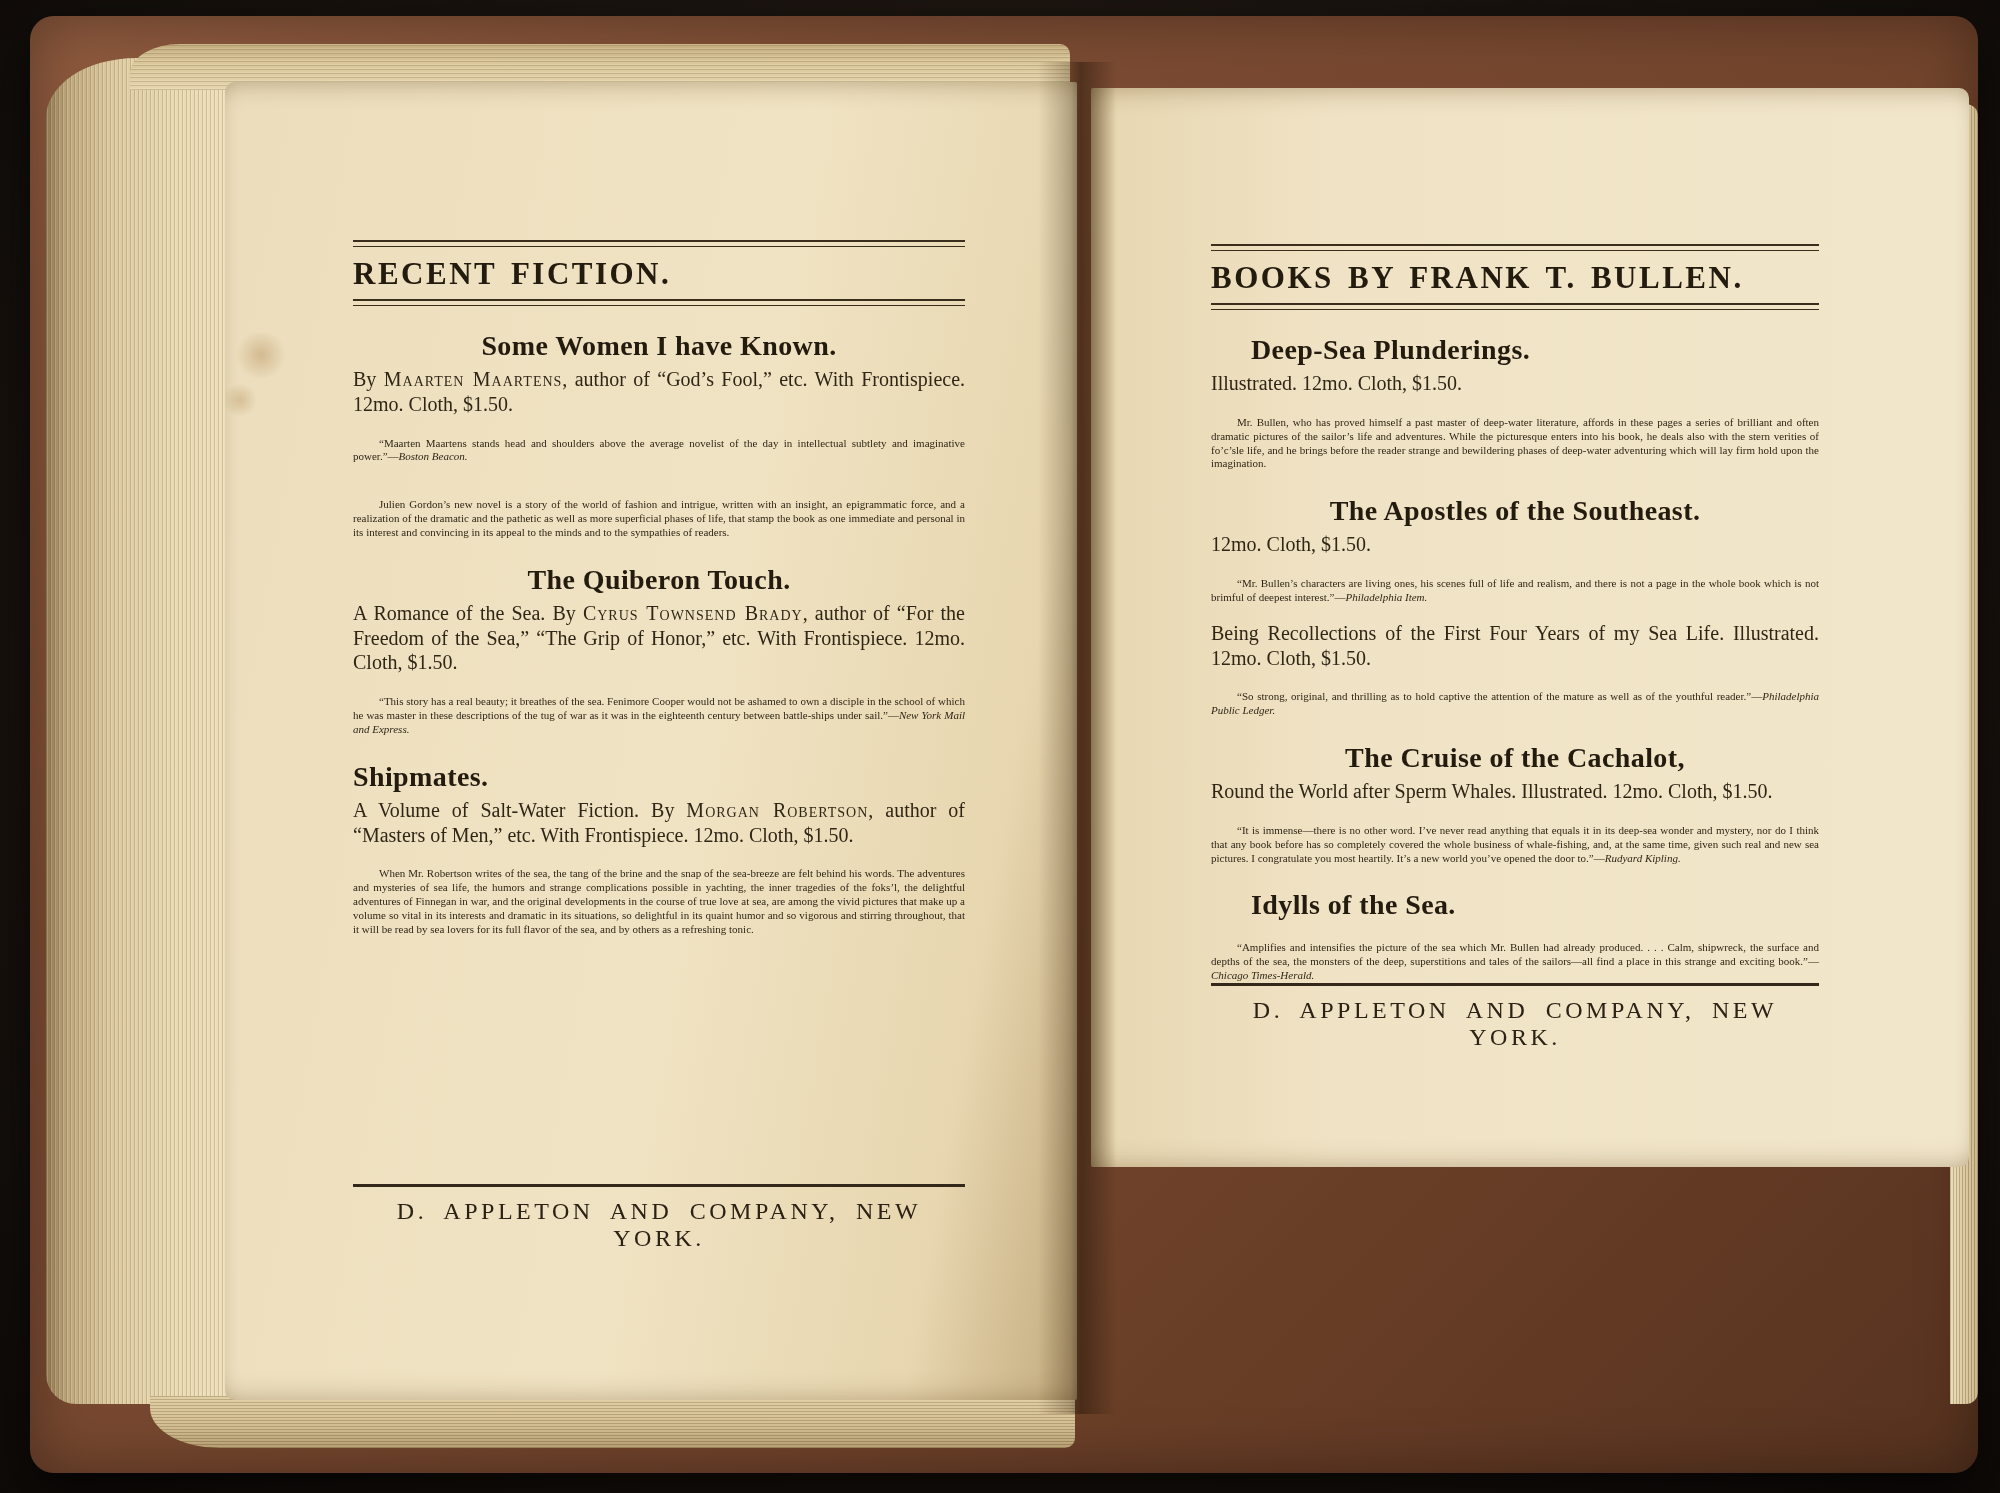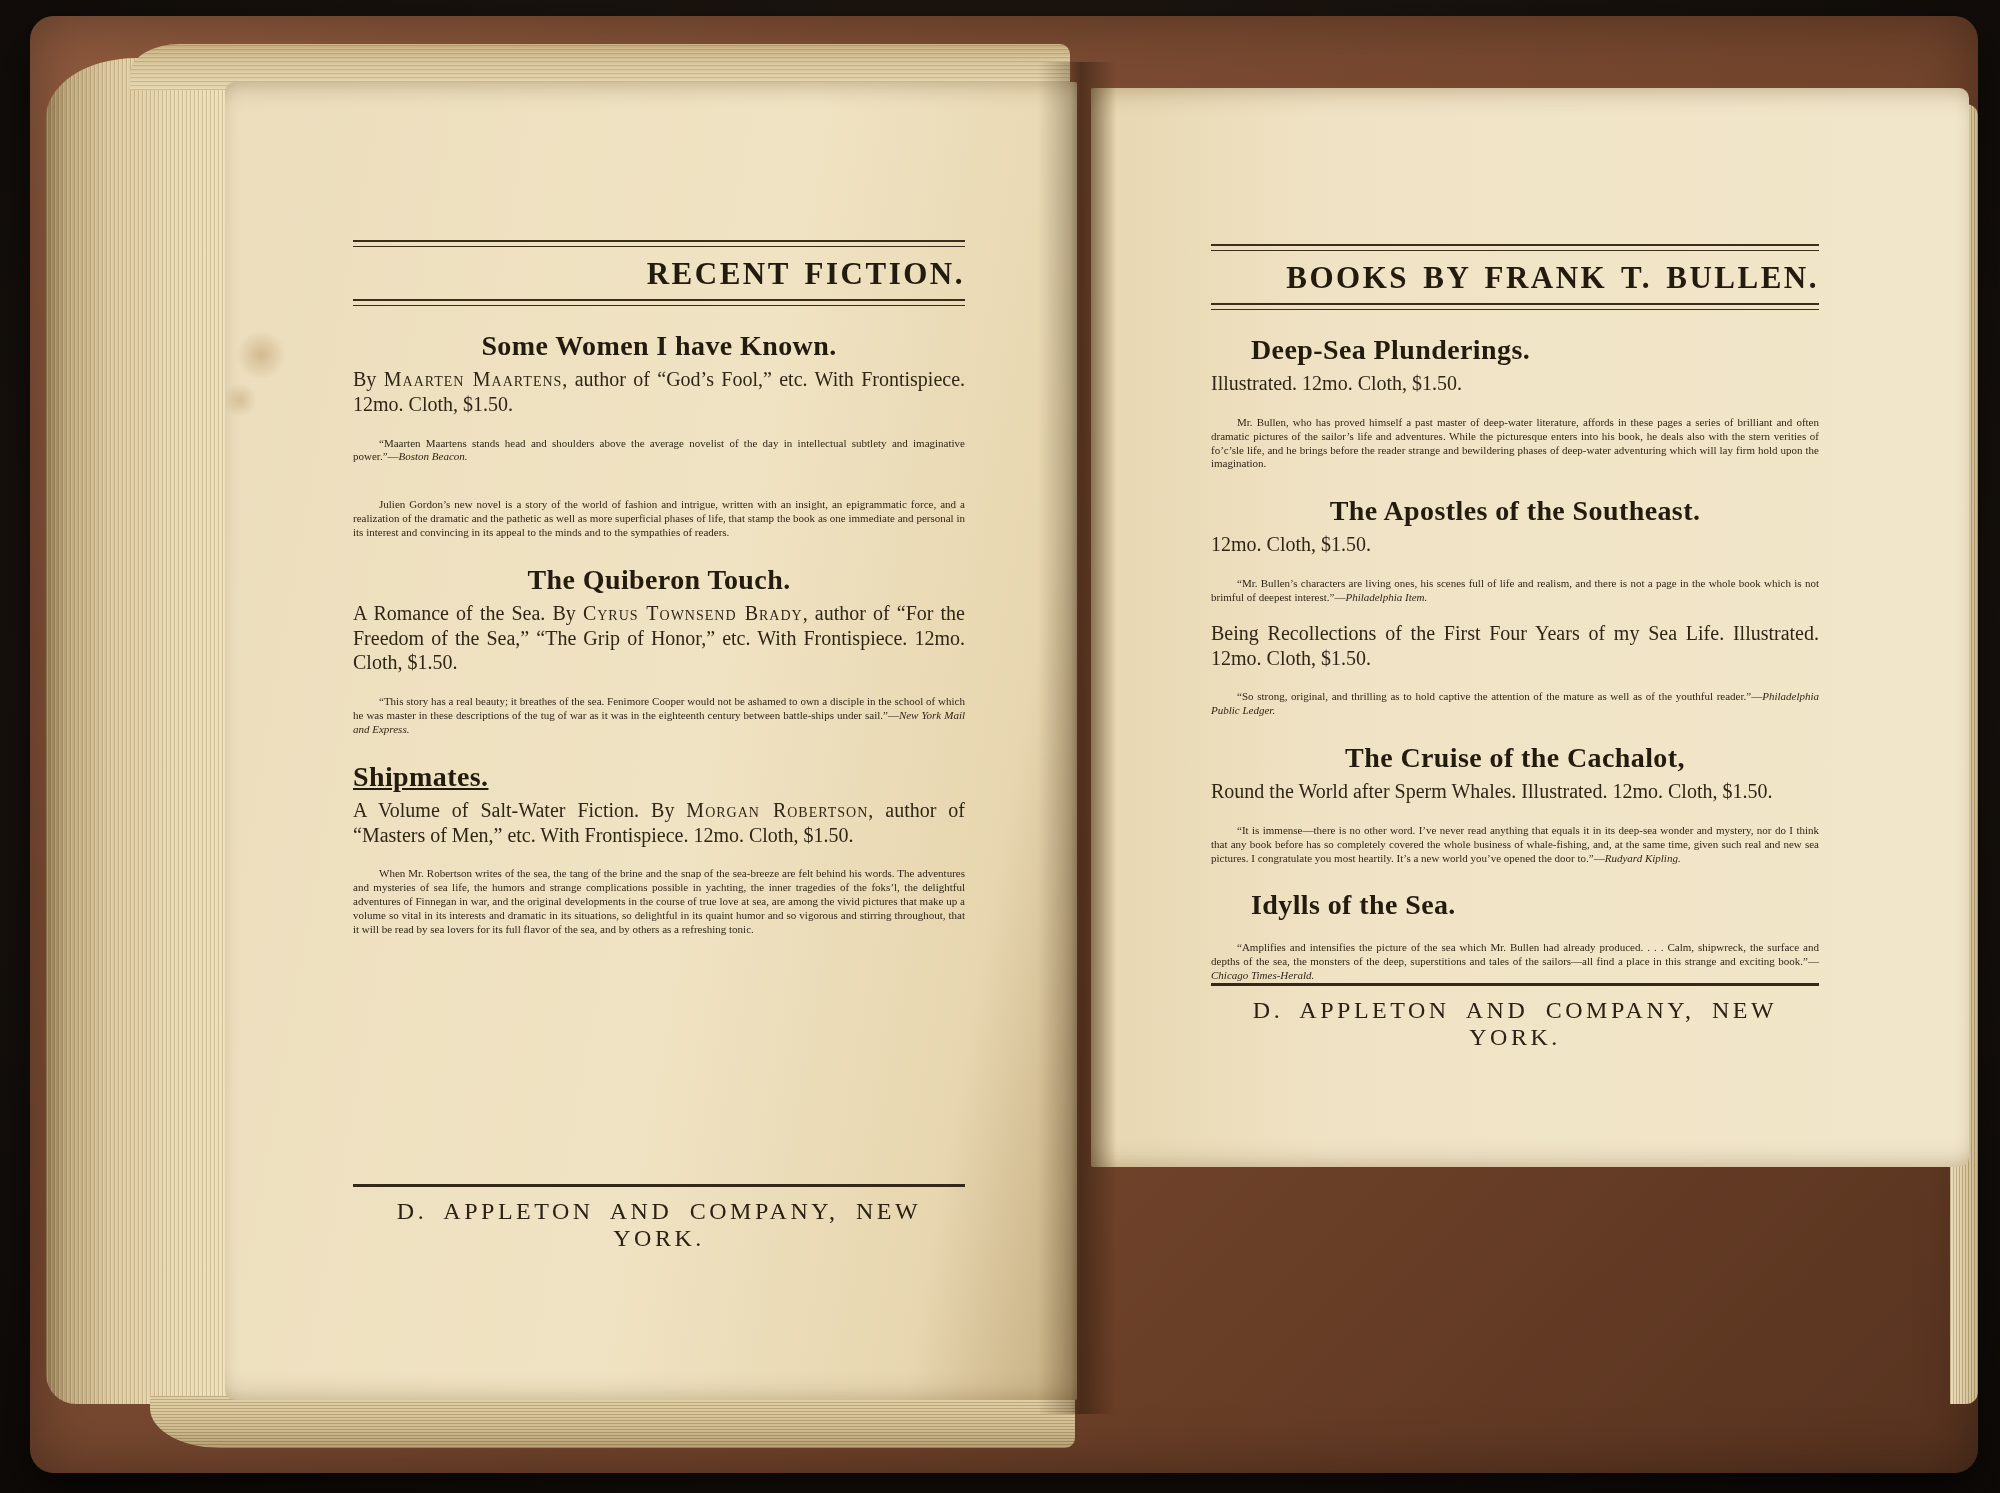--- a/index.html
+++ b/index.html
@@ -48,26 +48,26 @@
   .stain{position:absolute;border-radius:50%;pointer-events:none;}
   .stain-1{left:8px;top:250px;width:56px;height:46px;
     background:radial-gradient(circle, rgba(150,100,40,.30) 0%, rgba(150,100,40,0) 70%);}
   .stain-2{left:-4px;top:302px;width:38px;height:32px;
     background:radial-gradient(circle, rgba(150,100,40,.26) 0%, rgba(150,100,40,0) 70%);}
   
   .col{position:absolute;inset:0;display:flex;flex-direction:column;}
   .sheet-left .col{padding:158px 112px 148px 128px;}
   .sheet-right .col{padding:156px 150px 146px 120px;}
   .drule{height:4px;border-top:2px solid #3a2d1b;border-bottom:1px solid #3a2d1b;}
-  h1{font-size:31px;font-weight:600;letter-spacing:2.5px;word-spacing:4px;text-align:right;
+  h1{font-size:31px;font-weight:600;letter-spacing:2.5px;word-spacing:4px;text-align:left;
      margin:9px 0 7px;color:#241b0f;}
   .entry{margin-top:14px;}
   h2{font-size:28px;font-weight:700;letter-spacing:.4px;margin:10px 0 5px;color:#241b0f;}
   .t-c{text-align:center;}
-  .t-l{text-align:left;text-decoration:underline;}
+  .t-l{text-align:left;}
   .t-li{text-align:left;text-indent:40px;}
   .meta{font-size:20px;line-height:1.24;text-align:justify;margin:2px 0 5px;}
   .sc{font-variant:small-caps;letter-spacing:1px;}
   .desc{font-size:11px;line-height:1.26;text-align:justify;text-indent:26px;margin:20px 0 0;}
   .desc em{font-style:italic;}
   .page-foot{margin-top:auto;}
   .frule{border-top:3px solid #33281a;margin-bottom:11px;}
   .pub{font-size:24px;letter-spacing:3.5px;word-spacing:8px;text-align:center;color:#2b2114;}
 </style>
 </head>

